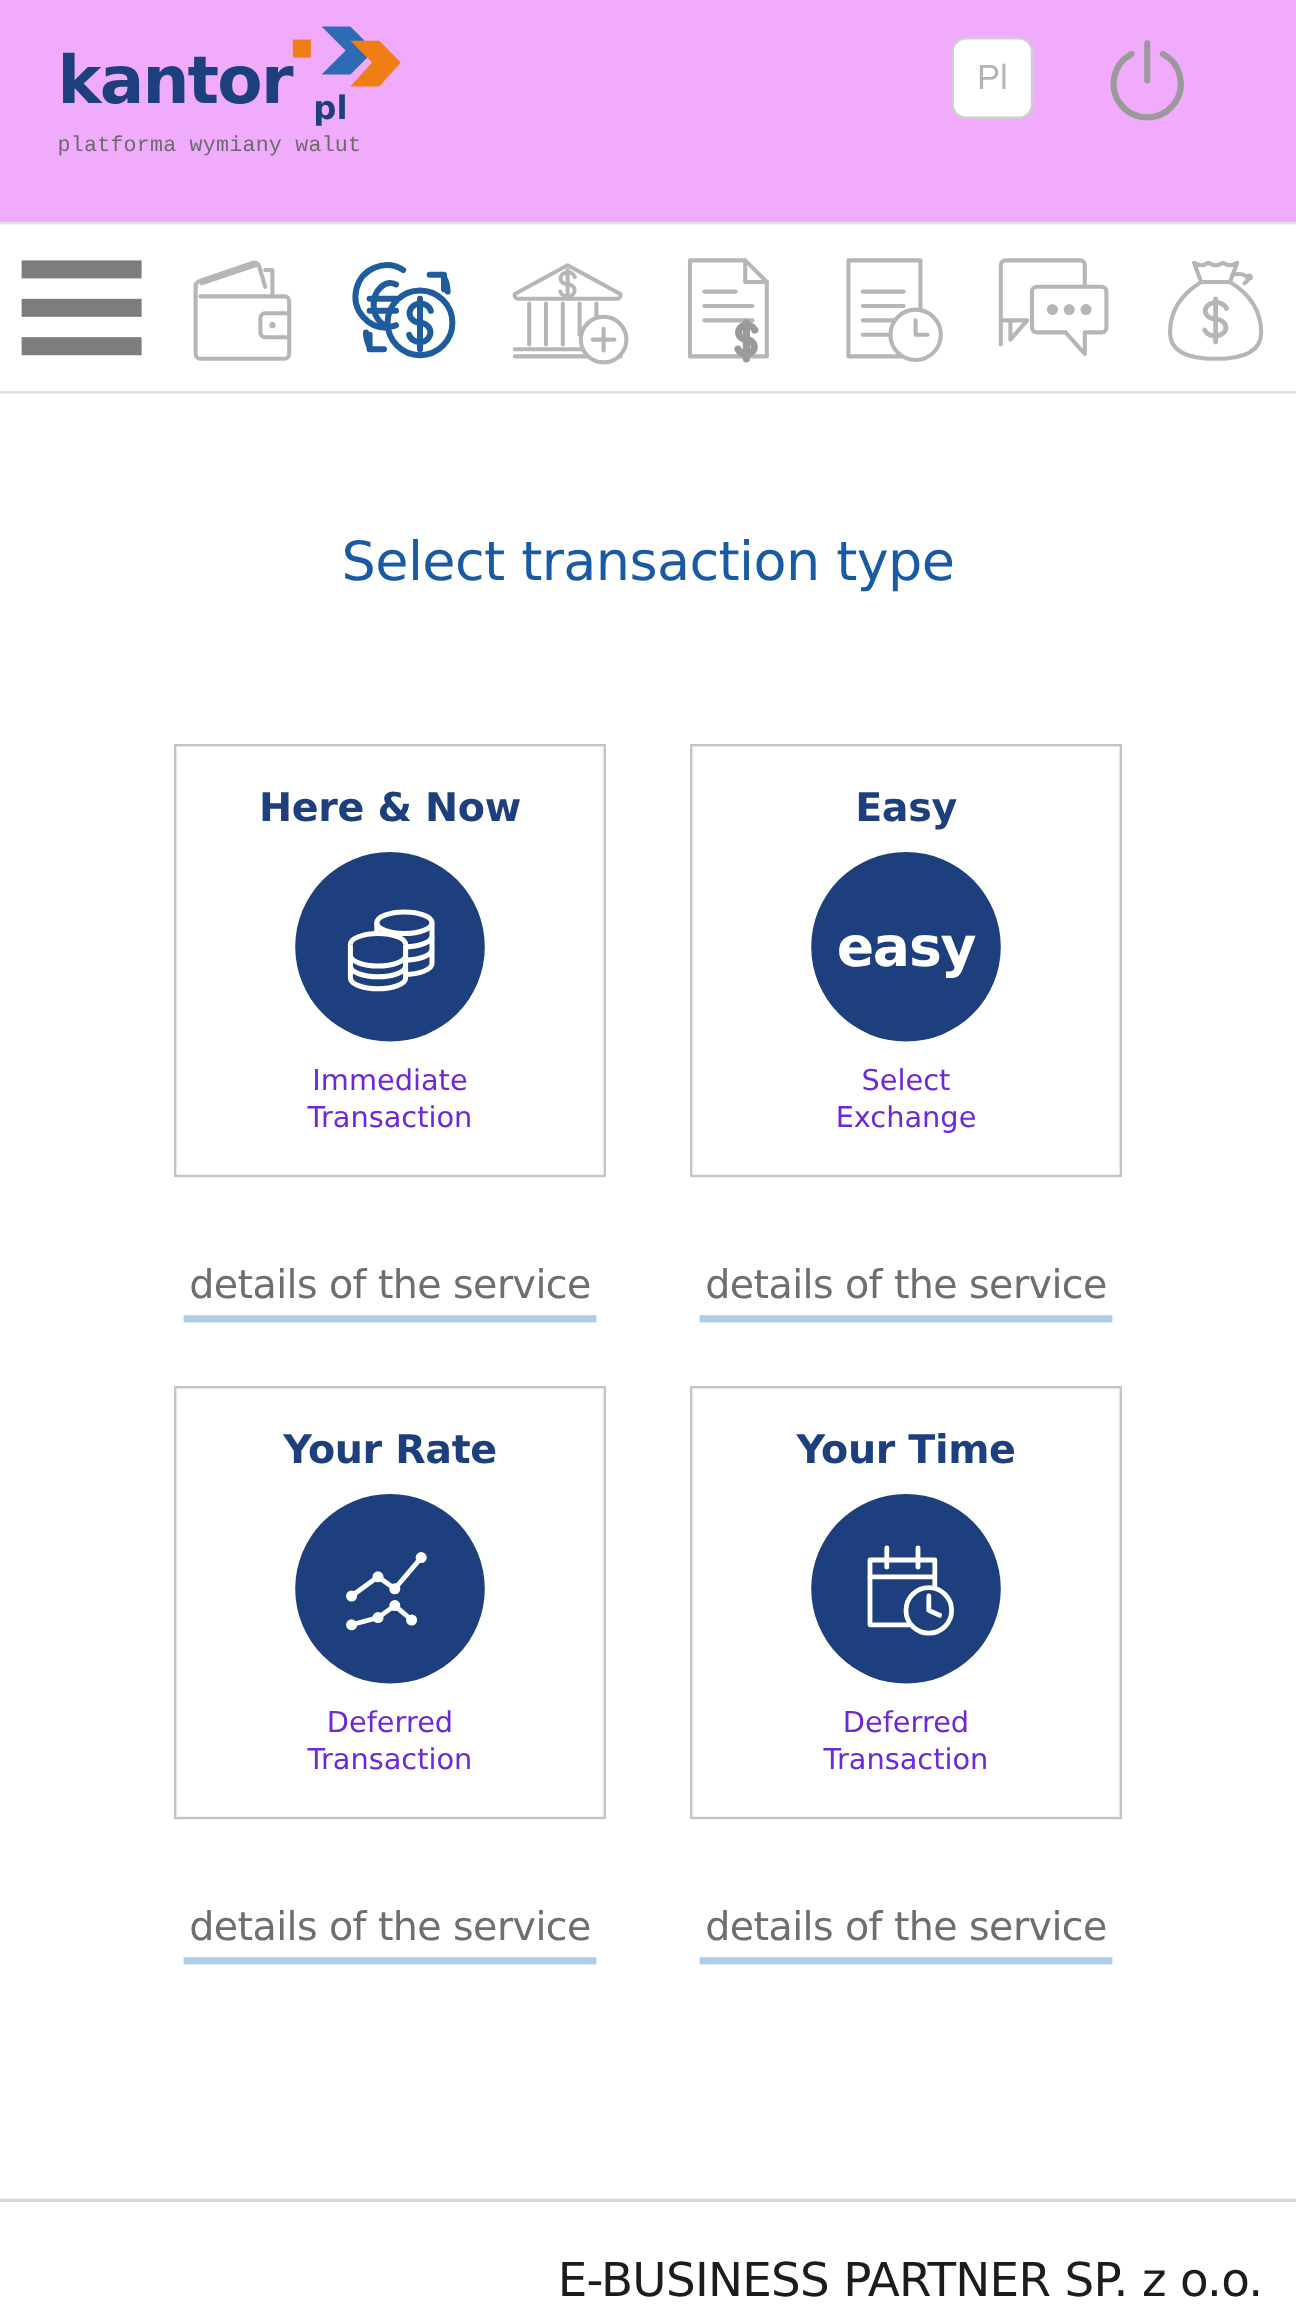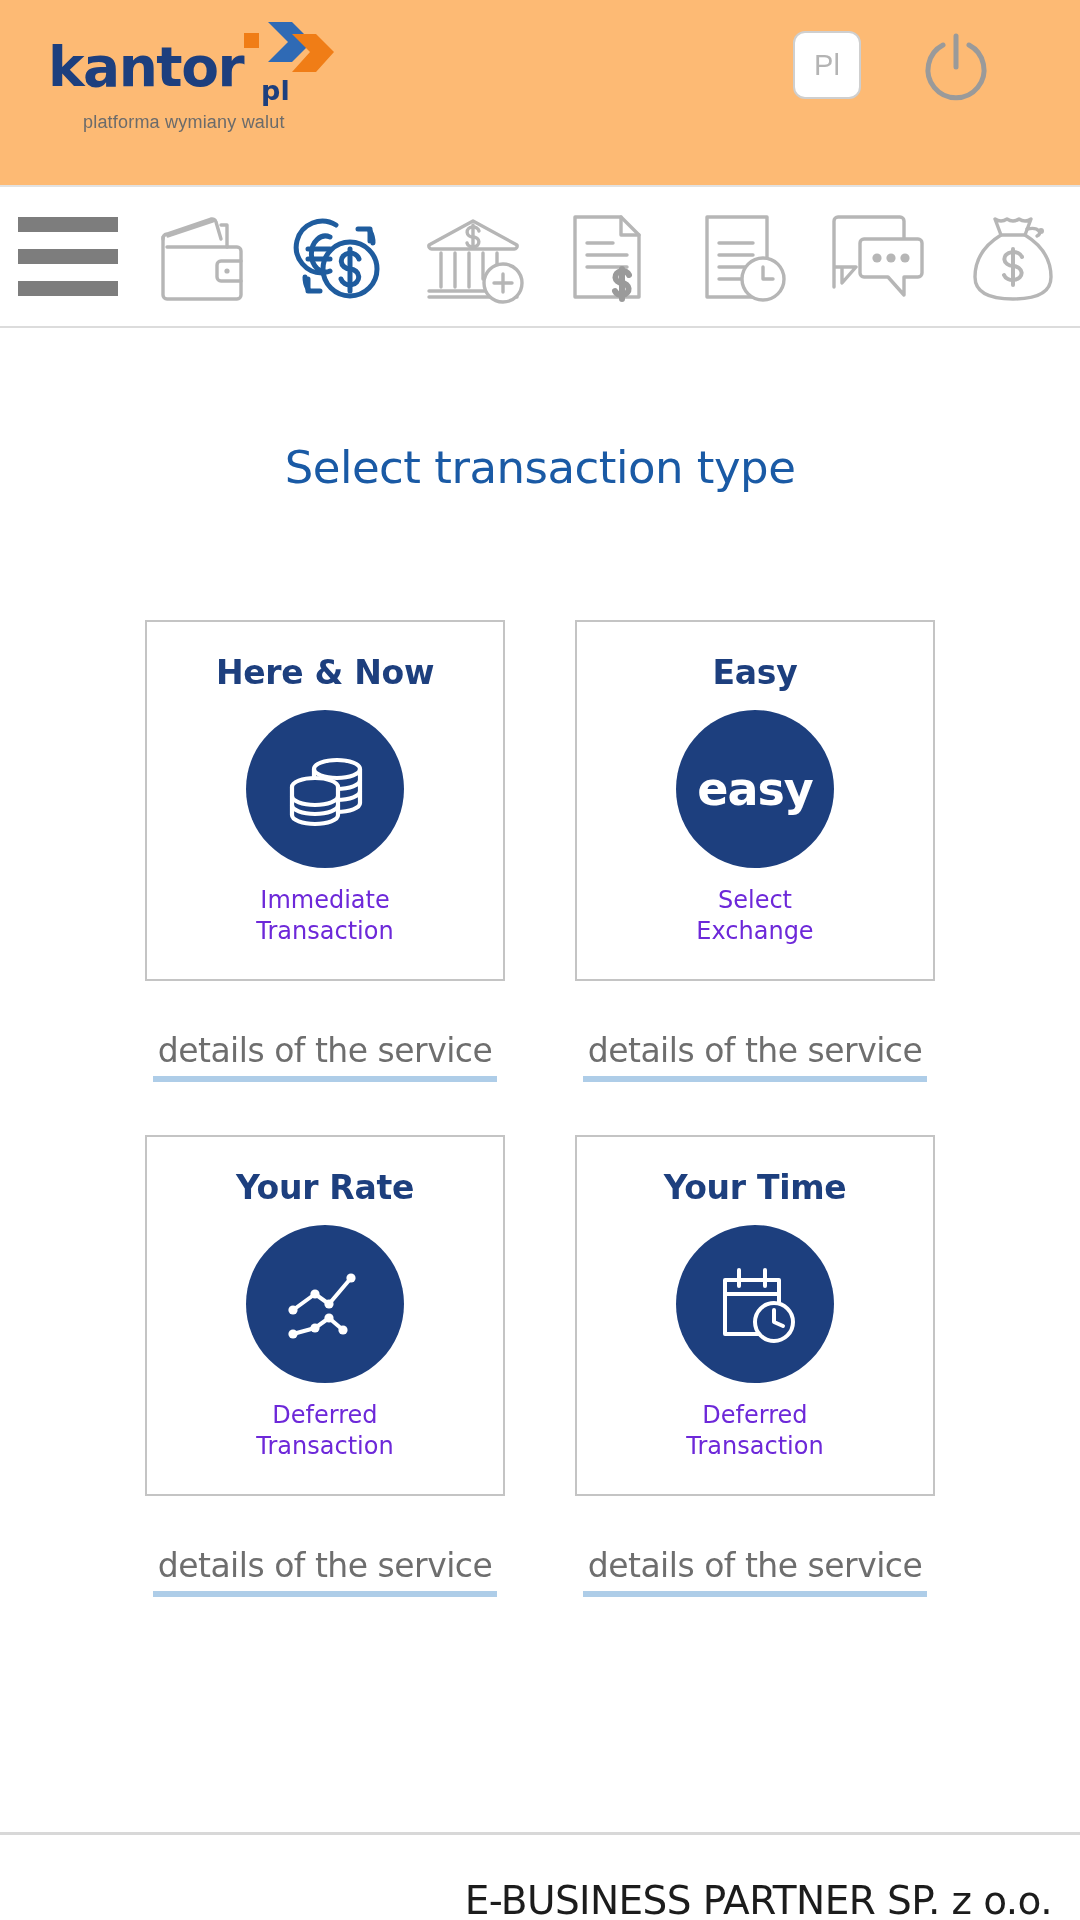--- a/index.html
+++ b/index.html
@@ -9,21 +9,21 @@
     background: #ffffff;
     font-family: "Liberation Sans", sans-serif;
     overflow: hidden;
   }
 
   
   .header {
     position: relative;
     height: 187px;
     width: 1080px;
-    background: #fdba74;
+    background: #f0abfc;
     border-bottom: 2px solid #e2e2e2;
     display: flex;
     align-items: flex-start;
     padding-left: 16px;
   }
   .logo-block {
     position: absolute;
     left: 48px;
     top: 36px;
     width: 300px;
@@ -61,26 +61,25 @@
     margin-left: 2px;
   }
   .logo-chev {
     position: absolute;
     left: 218px;
     top: -18px;
     width: 68px;
     height: 62px;
   }
   .logo-tag {
-    font-family: Liberation Sans, sans-serif;
+    font-family: Liberation Mono, monospace;
     font-size: 18px;
     color: #6b6b6b;
     letter-spacing: 0.2px;
     margin-top: 4px;
-    margin-left: 35px;
   }
   .lang-btn {
     position: absolute;
     left: 793px;
     top: 31px;
     width: 68px;
     height: 68px;
     border: 2px solid #cfcfcf;
     border-radius: 12px;
     display: flex;
@@ -199,21 +198,21 @@
   .card-sub {
     margin-top: 17px;
     text-align: center;
     font-family: "DejaVu Sans", sans-serif;
     font-size: 24px;
     line-height: 31px;
     color: #6d28d9;
   }
 
   .details {
-    margin-top: 51px;
+    margin-top: 71px;
     width: 360px;
     cursor: pointer;
   }
   .details-text {
     font-family: "DejaVu Sans", sans-serif;
     font-size: 33px;
     color: #6e6e6e;
     text-align: center;
     letter-spacing: -0.5px;
     line-height: 38px;

